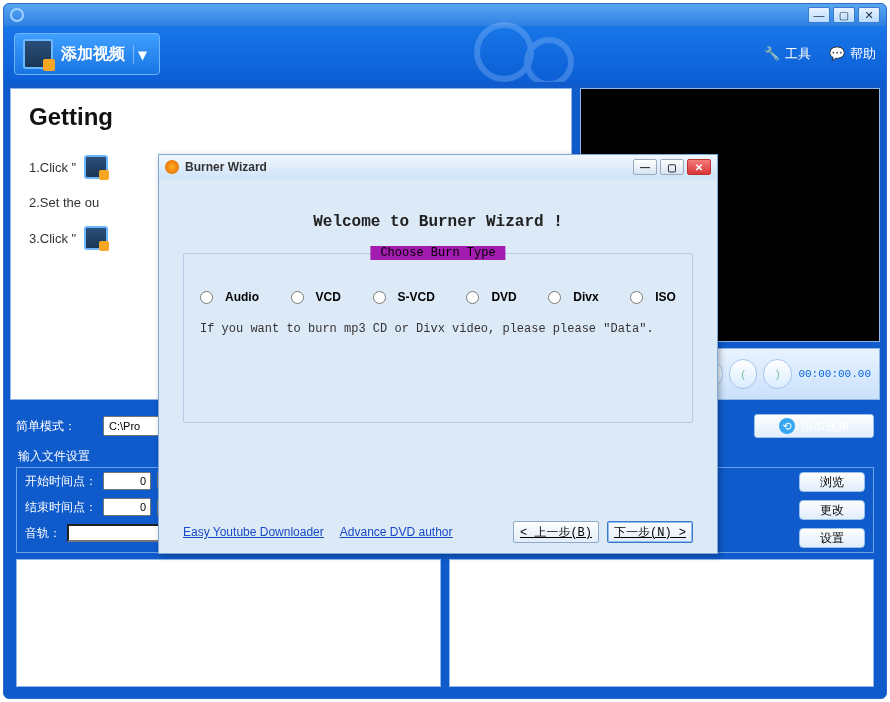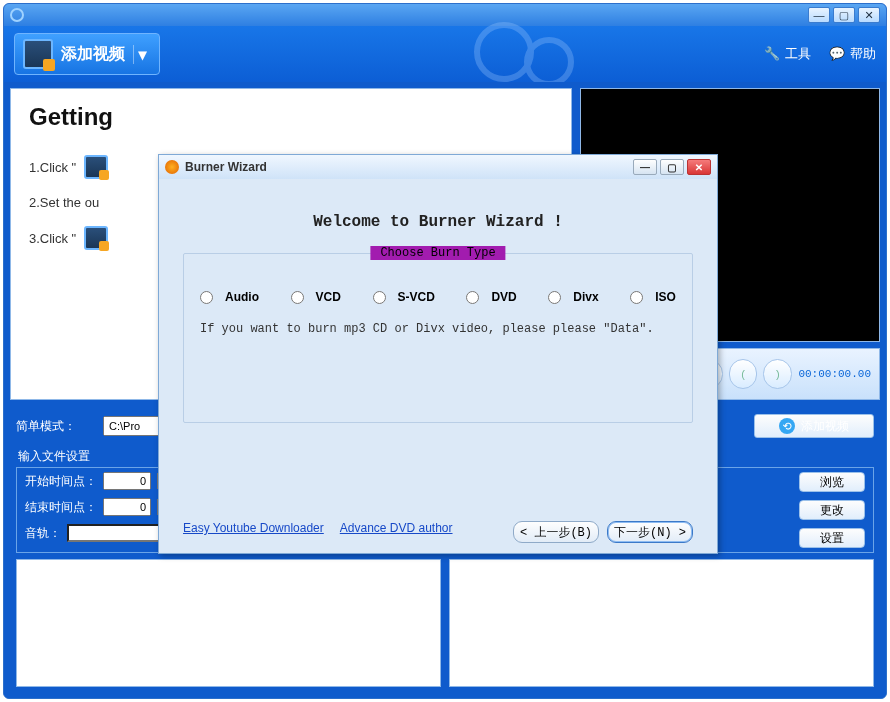--- a/index.html
+++ b/index.html
@@ -64,25 +64,25 @@
 .dialog .dtitle .dsp { flex:1; }
 .dbtnw { width:24px;height:16px;border:1px solid #9ab;background:linear-gradient(#fefefe,#d6e4f2);margin-left:3px;font-size:10px;display:flex;align-items:center;justify-content:center;cursor:pointer;border-radius:2px;}
 .dbtnw.close { background:linear-gradient(#f57b7b,#d93636); color:#fff; border-color:#b33;}
 .dialog .dbody { padding: 18px 24px 10px; height: calc(100% - 24px); display:flex; flex-direction:column; }
 .dwelcome { text-align:center; font-family:"Courier New",monospace; font-size:16px; font-weight:bold; color:#222; margin: 16px 0 22px;}
 .fieldset { border:1px solid #b9cee6; border-radius:2px; padding: 10px 16px 16px; position:relative; height:170px;}
 .fieldset .legend { position:absolute; top:-8px; left:50%; transform:translateX(-50%); background:#a21caf; padding:0 10px; font-family:"Courier New",monospace; font-size:12px;}
 .radios { display:flex; justify-content:space-between; margin:26px 0 18px; font-family:"Courier New",monospace; font-size:12px; font-weight:bold;}
 .radios label { display:flex; align-items:center; gap:12px; cursor:pointer;}
 .hint { font-family:"Courier New",monospace; font-size:12px; color:#333;}
-.dfooter { margin-top:auto; display:flex; align-items:flex-start; padding-top:12px;}
+.dfooter { margin-top:auto; display:flex; align-items:center; padding-top:12px;text-decoration:underline;}
 .dfooter .links { display:flex; gap:16px; font-family:"Courier New",monospace; font-size:12px;}
 .dfooter .links a { color:#1749c8; text-decoration:underline; cursor:pointer;}
 .dfooter .navs { margin-left:auto; display:flex; gap:8px;}
-.navbtn { width:86px; height:22px; border:1px solid #8faac8; background:linear-gradient(#fefefe,#e2ecf7); font-size:12px; font-family:"SimSun","Courier New",monospace; cursor:pointer; border-radius:9px;}
+.navbtn { width:86px; height:22px; border:1px solid #8faac8; background:linear-gradient(#fefefe,#e2ecf7); font-size:12px; font-family:"SimSun","Courier New",monospace; cursor:pointer; border-radius:2px;}
 .navbtn.primary { border:1px solid #3b79c8; box-shadow:0 0 0 1px #8ebcf2 inset;}
 </style>
 </head>
 <body>
 
 <div class="window">
   <div class="titlebar">
     <span class="ticon"></span>
     <span class="title-spacer"></span>
     <span class="winbtn">—</span>

